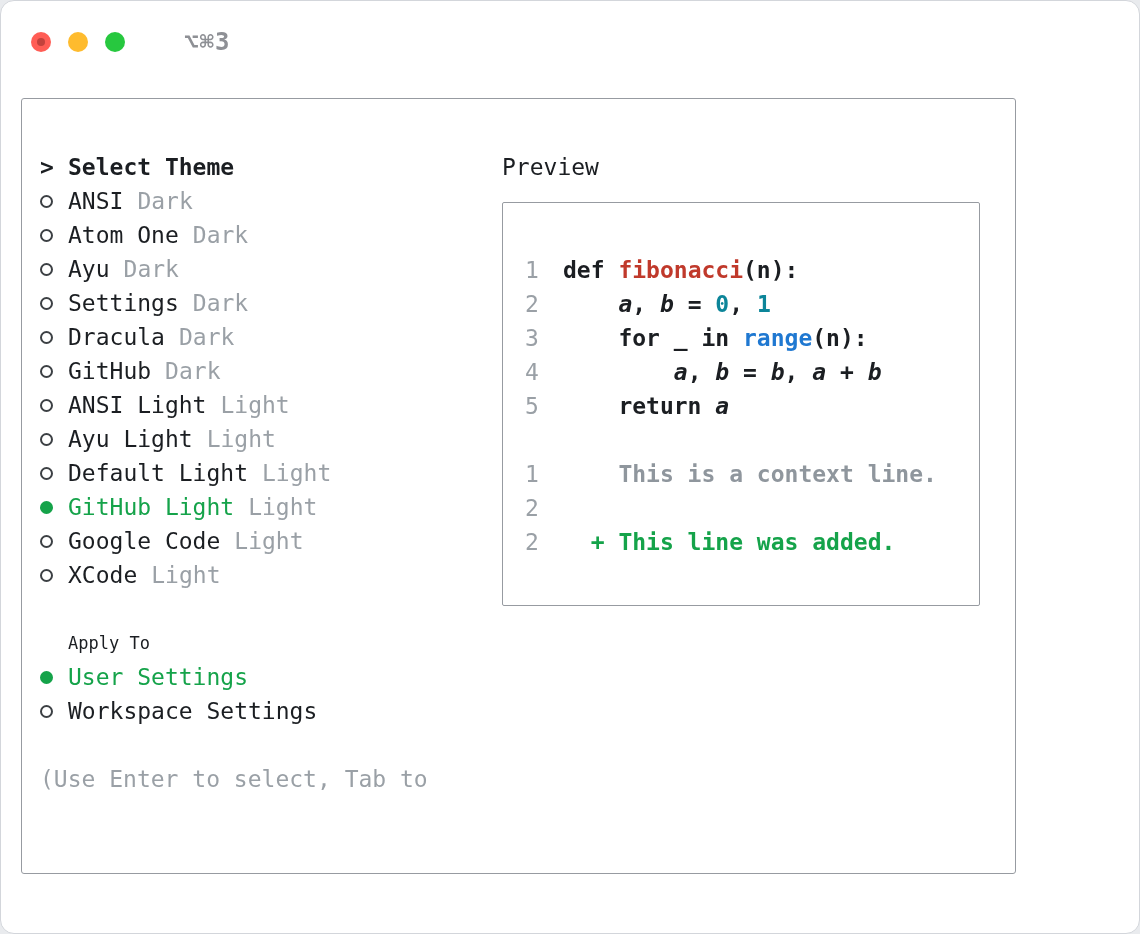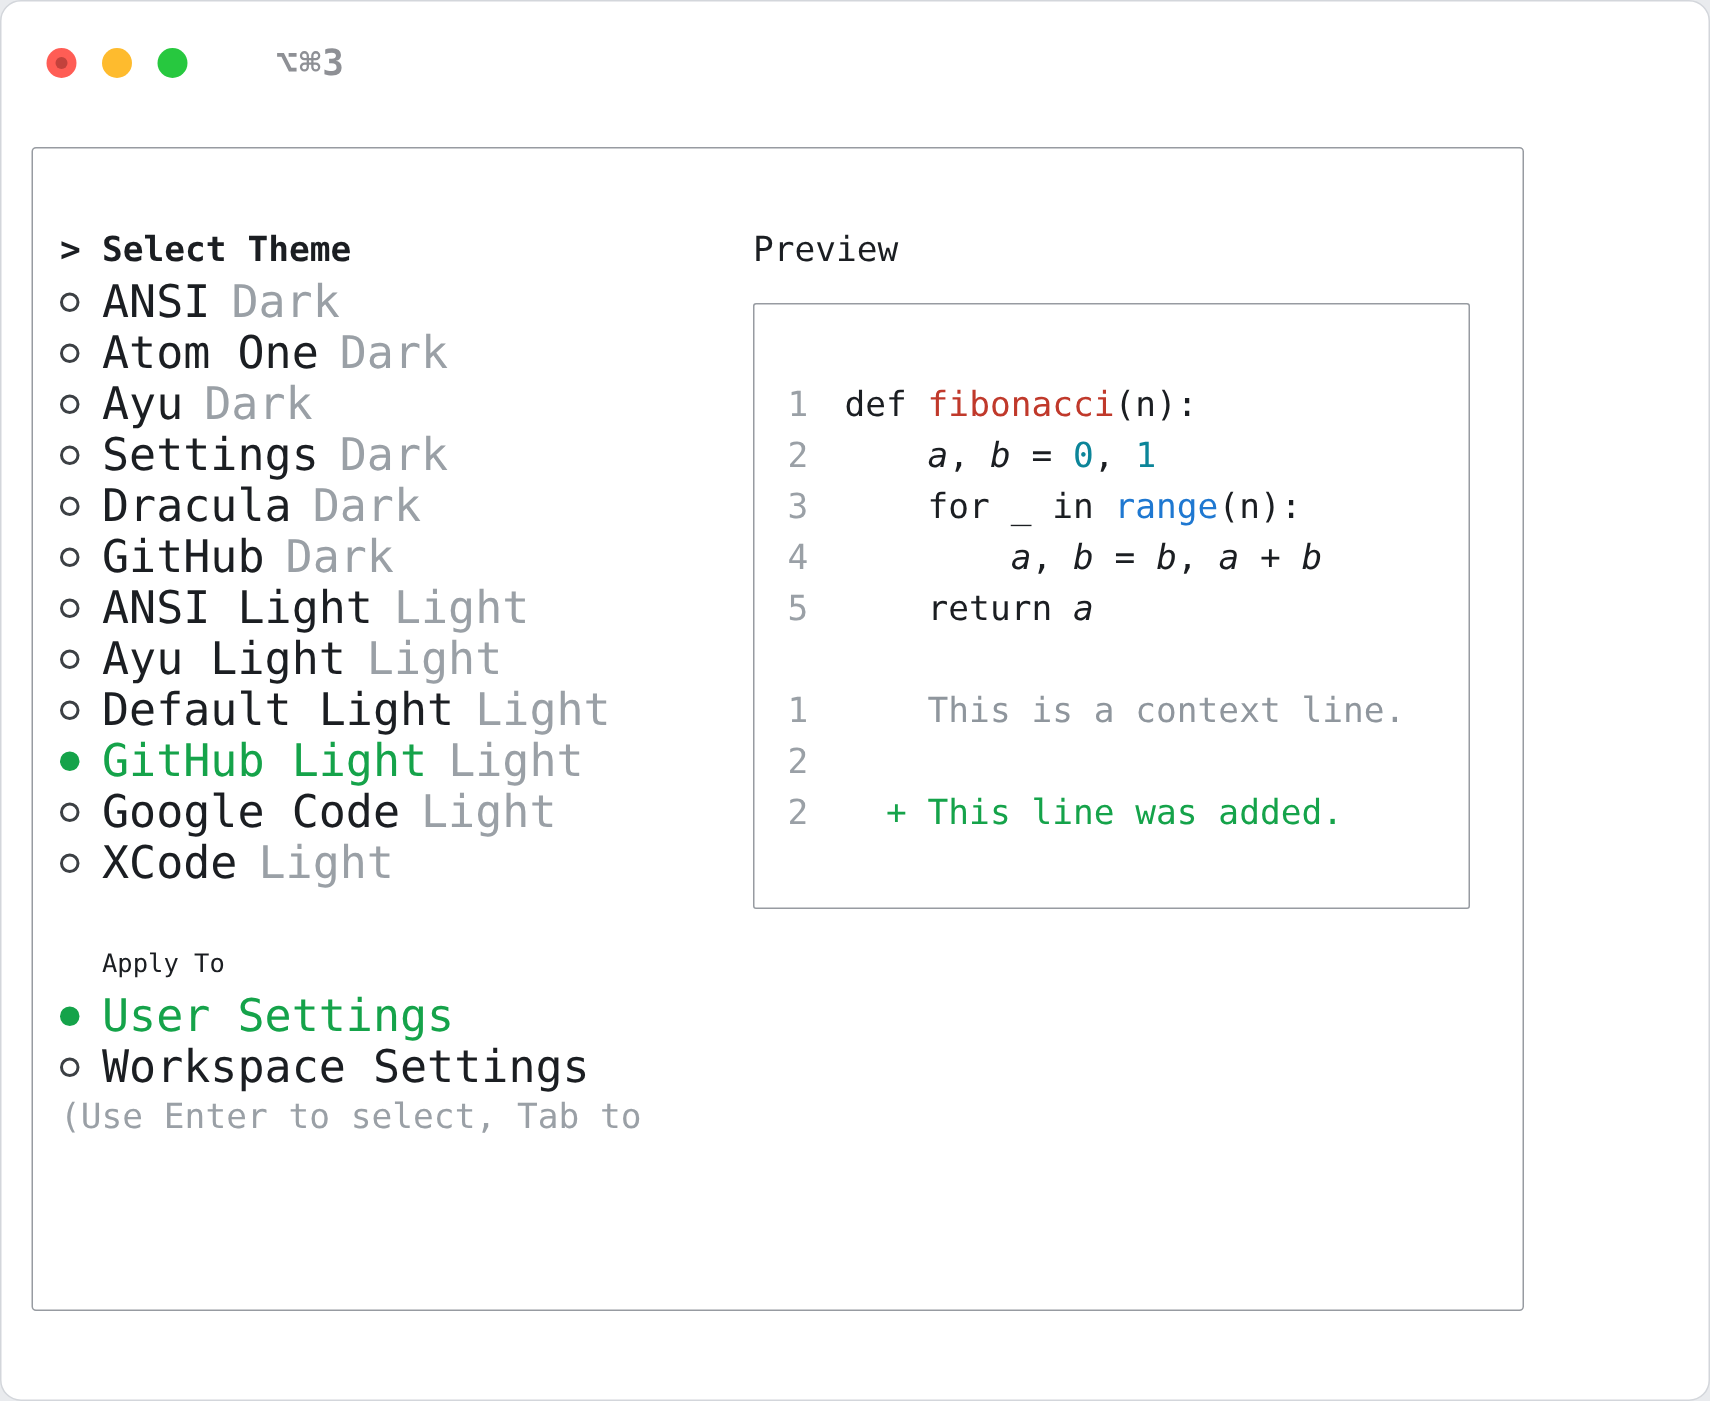--- a/index.html
+++ b/index.html
@@ -33,39 +33,39 @@
   .shortcut{
     margin-left:42px;font-size:24px;font-weight:600;color:var(--shortcut);letter-spacing:1px;
   }
   .panel{
     position:absolute;left:20px;top:97px;width:995px;height:776px;
     background:#fff;border:1px solid var(--panel-border);border-radius:3px;
   }
   .left-col{position:absolute;left:18px;top:51px;}
   .title-row{display:flex;align-items:center;height:34px;font-size:23px;font-weight:700;}
   .prompt{width:28px;flex:none;}
-  .row{display:flex;align-items:center;height:34px;font-size:30px;cursor:default;}
+  .row{display:flex;align-items:center;height:34px;font-size:23px;cursor:default;}
   .mk{width:28px;flex:none;display:flex;align-items:center;}
   .circle{width:13px;height:13px;border:2px solid #3c4044;border-radius:50%;}
   .circle.filled{background:var(--green);border-color:var(--green);}
   .lbl{color:var(--text);white-space:pre;}
   .row.selected .lbl{color:var(--green);}
   .variant{color:var(--muted);margin-left:14px;white-space:pre;}
   .apply-title{margin-top:34px;margin-left:28px;height:34px;display:flex;align-items:center;font-size:17px;font-weight:400;}
-  .hint{color:var(--muted);font-size:23px;line-height:34px;}
+  .hint{margin-top:34px;color:var(--muted);font-size:23px;line-height:34px;}
   .right-col{position:absolute;left:480px;top:51px;}
   .preview-title{height:34px;display:flex;align-items:center;font-size:23px;font-weight:400;}
   .preview-box{
     margin-top:18px;width:478px;height:404px;
     border:1px solid var(--panel-border);border-radius:2px;
     padding:50px 0 0 22px;background:#fff;
   }
   .code-row{display:flex;align-items:center;height:34px;font-size:23px;}
   .lno{width:14px;flex:none;color:var(--muted);}
-  .code{margin-left:24px;white-space:pre;color:var(--text);}
+  .code{margin-left:24px;white-space:pre;color:var(--text);font-weight:bold;}
   .tok-fg{color:var(--text);}
   .tok-red{color:var(--red);}
   .tok-teal{color:var(--teal);}
   .tok-blue{color:var(--blue);}
   .tok-gray{color:var(--gray);}
   .tok-green{color:var(--green);}
   .tok-i{font-style:italic;}
 </style>
 </head>
 <body>

